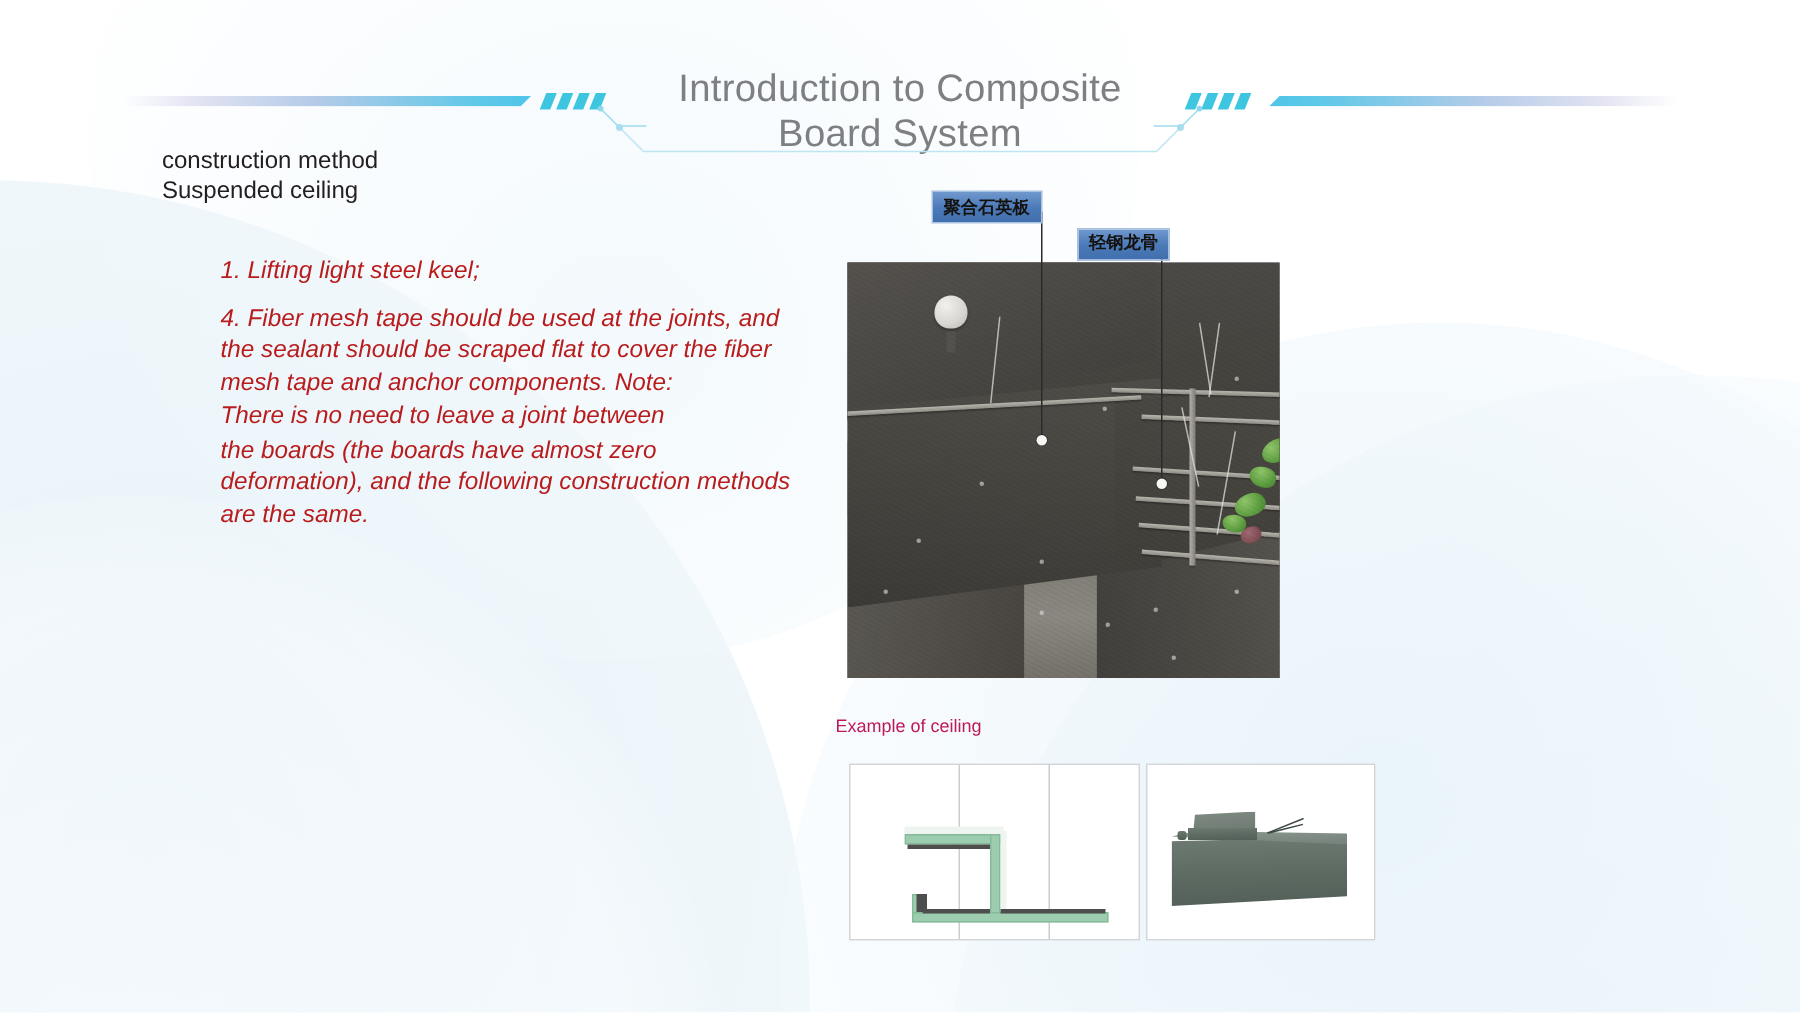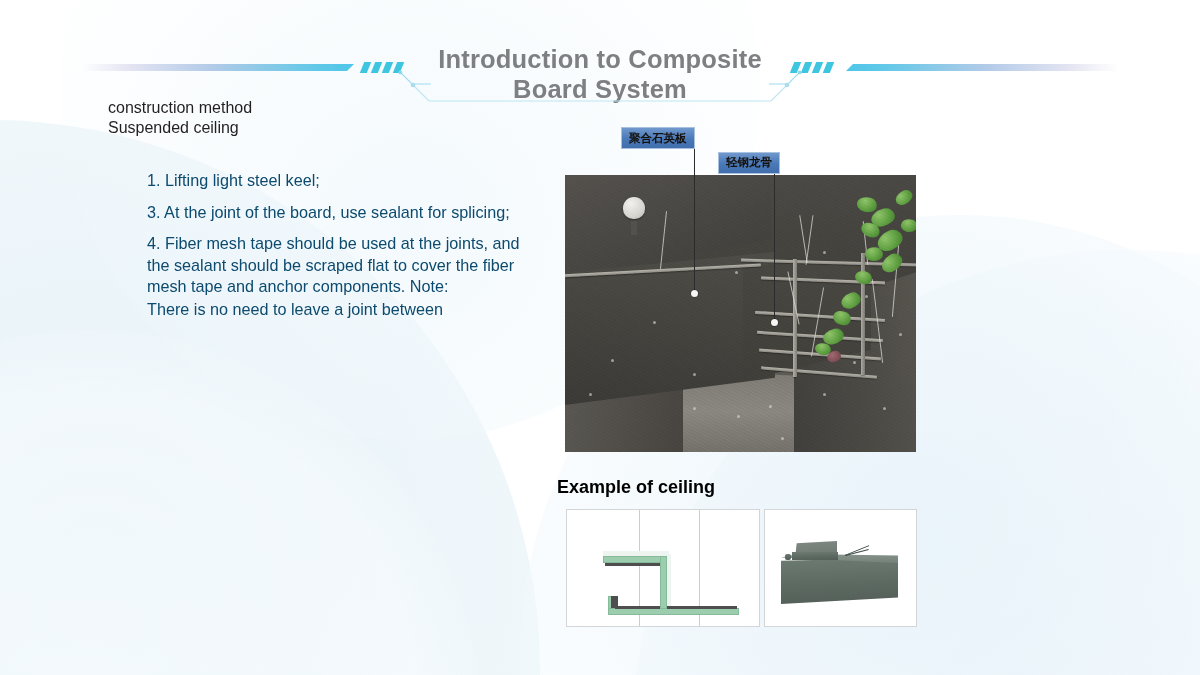--- a/index.html
+++ b/index.html
@@ -50,21 +50,21 @@
   .bg-arc-5 {
     left: 60px; top: -260px;
     width: 700px; height: 700px;
     background: radial-gradient(circle at 50% 70%, rgba(240,248,252,0.8) 0%, rgba(255,255,255,0) 72%);
   }
 
   
   #header {
     position: absolute;
     left: 0; top: 0;
-    width: 1200px; height: 112px; font-weight: bold;
+    width: 1200px; height: 112px;
   }
   .rule {
     position: absolute;
     top: 64px;
     height: 7px;
   }
   .rule-left {
     left: 82px;
     width: 272px;
     background: linear-gradient(90deg, rgba(255,255,255,0) 0%, rgba(206,206,232,0.55) 18%, rgba(160,190,226,0.8) 48%, #5ec8e8 88%, #4ec6e9 100%);
@@ -123,31 +123,32 @@
     color: #231f20;
   }
   #body-text {
     position: absolute;
     left: 147px; top: 170px;
     width: 388px;
   }
   #body-text .para {
     font-size: 16.2px;
     line-height: 21.5px;
-    color: #0c4a6e;
+    color: #b91c1c;
     margin: 0 0 10px 0;
+    font-style: italic;
   }
   #body-text .para.tight { margin-bottom: 1px; }
   #body-text .para:last-child { margin-bottom: 0; }
 
   
   #photo-block {
     position: absolute;
     left: 565px; top: 175px;
-    width: 351px; height: 277px;
+    width: 288px; height: 277px;
   }
   #photo {
     position: absolute;
     inset: 0;
     overflow: hidden;
     background: #3a3a38;
   }
   .ph { position: absolute; }
   
   .ph-ceil-left {
@@ -256,23 +257,22 @@
     background: #f6f6f4;
     box-shadow: 0 0 0 0.5px rgba(0,0,0,0.35);
   }
   #dot-board { left: 126px; top: 115px; }
   #dot-keel  { left: 206px; top: 144px; }
 
   
   #caption {
     position: absolute;
     left: 557px; top: 477px;
-    font-size: 18px;
-    color: #000000;
-    font-weight: bold;
+    font-size: 12px;
+    color: #be185d;
   }
   .thumb {
     position: absolute;
     background: #ffffff;
     border: 1px solid #d3d6d9;
     overflow: hidden;
   }
   #thumb-profile { left: 566px; top: 509px; width: 192px; height: 116px; }
   #thumb-render  { left: 764px; top: 509px; width: 151px; height: 116px; }
 
@@ -363,23 +363,23 @@
     </svg>
   </div>
 
   <div id="lead-heading">
     <div>construction method</div>
     <div>Suspended ceiling</div>
   </div>
 
   <div id="body-text">
     <p class="para">1. Lifting light steel keel;</p>
-    <p class="para">3. At the joint of the board, use sealant for splicing;</p>
     <p class="para tight">4. Fiber mesh tape should be used at the joints, and the sealant should be scraped flat to cover the fiber mesh tape and anchor components. Note:</p>
     <p class="para tight">There is no need to leave a joint between</p>
+    <p class="para">the boards (the boards have almost zero deformation), and the following construction methods are the same.</p>
   </div>
 
   <div id="photo-block">
 
     <div id="photo">
       <div class="ph ph-ceil-main"></div>
       <div class="ph ph-ceil-left"></div>
       <div class="ph ph-wall-far"></div>
       <div class="ph ph-floor"></div>
       <div class="ph ph-wall-left"></div>

